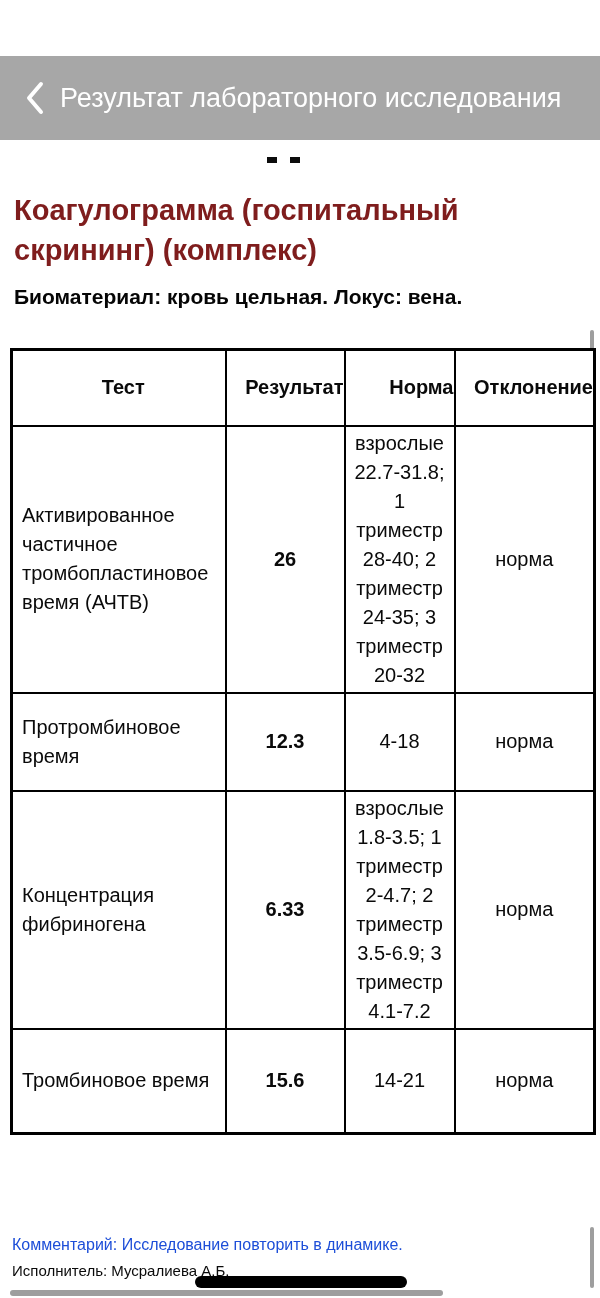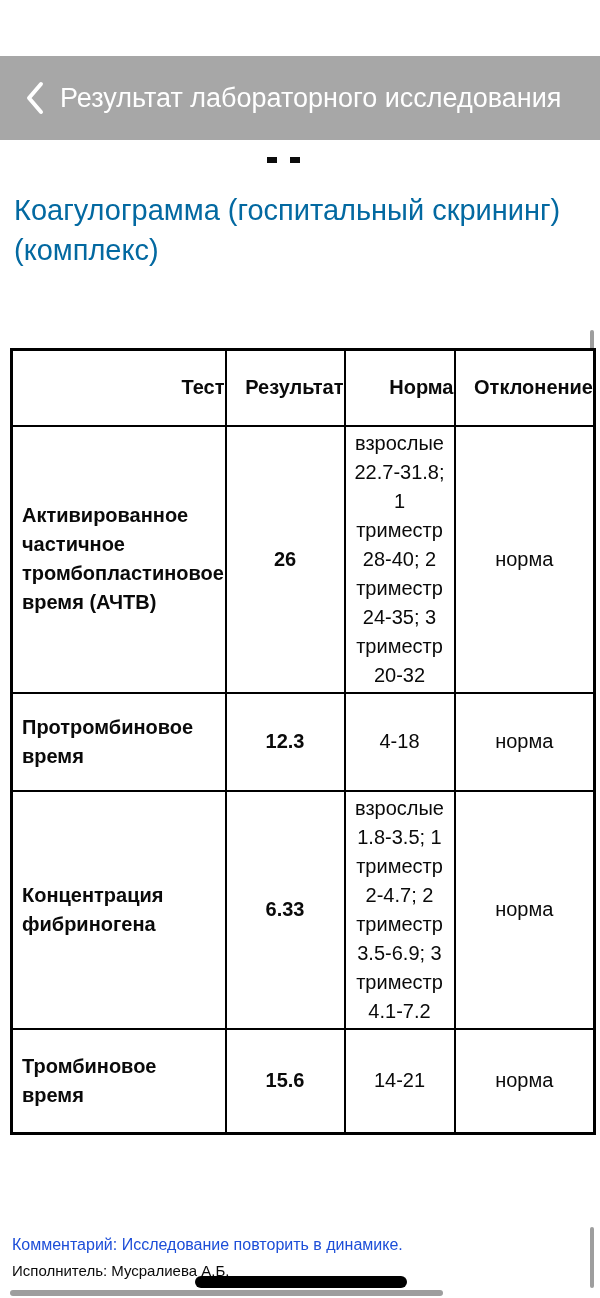--- a/index.html
+++ b/index.html
@@ -32,43 +32,43 @@
   .nav-back { margin-left:24px; width:26px; height:36px; display:flex; align-items:center; cursor:pointer; }
   .nav-title { margin-left:10px; color:#fff; font-size:27px; font-weight:400; white-space:nowrap; }
 
   
   .remnant { position:absolute; height:6px; width:10px; background:#0c0c0c; }
   .remnant.a { left:267px; top:157px; }
   .remnant.b { left:290px; top:157px; }
 
   
   .report-title { position:absolute; left:14px; top:190px; width:560px;
-                  font-size:29px; font-weight:400; line-height:40px; color:#0369a1; }
+                  font-size:29px; font-weight:700; line-height:40px; color:#7f1d1d; }
   .report-sub { position:absolute; left:14px; top:285px; width:570px;
                 font-size:21px; font-weight:700; color:#050505; }
 
   
   .tbl-wrap { position:absolute; left:10px; top:348px; width:583px; }
   table.results { border-collapse:collapse; width:583px; table-layout:fixed;
                   background:#fff; border:3px solid #000; }
   table.results th, table.results td { border:2px solid #000; font-size:20px; color:#0a0a0a;
                   vertical-align:middle; line-height:29px; }
   col.c-test   { width:214px; }
   col.c-result { width:119px; }
   col.c-norm   { width:110px; }
   col.c-dev    { width:140px; }
   tr.hdr    { height:76px; }
   tr.row-0  { height:261px; }
   tr.row-1  { height:98px;  }
   tr.row-2  { height:104px; }
   tr.row-3  { height:231px; }
   tr.row-4  { height:105px; }
   th { font-weight:700; font-size:21px; text-align:right; }
-  th.h-test { text-align:right; padding-left:9px; }
-  td.c-test { text-align:left; padding-left:9px; padding-right:14px;font-weight:bold; }
+  th.h-test { text-align:center; padding-left:9px; }
+  td.c-test { text-align:left; padding-left:9px; padding-right:14px; }
   td.c-result { text-align:center; font-weight:700; font-size:21px; }
   td.c-norm { text-align:center; padding:2px 3px; }
   td.c-dev { text-align:center; }
 
   
   .comment-line { position:absolute; left:12px; top:1236px; font-size:16px; color:#1d4ed8; }
   .executor-line { position:absolute; left:12px; top:1262px; font-size:15px; color:#0a0a0a; }
 
   
   .hscrollbar { position:absolute; left:10px; top:1290px; width:433px; height:6px;
@@ -92,20 +92,21 @@
         <polyline points="17,4 5,18 17,32" fill="none" stroke="#ffffff" stroke-width="4" stroke-linecap="round" stroke-linejoin="round"></polyline>
       </svg>
     </span>
     <span class="nav-title">Результат лабораторного исследования</span>
   </div>
 
   <div class="remnant a"></div>
   <div class="remnant b"></div>
 
   <div class="report-title">Коагулограмма (госпитальный скрининг) (комплекс)</div>
+  <div class="report-sub">Биоматериал: кровь цельная. Локус: вена.</div>
 
   <div class="vscrollbar-top"></div>
   <div class="vscrollbar-bottom"></div>
 
   <div class="tbl-wrap">
     <table class="results">
       <colgroup>
         <col class="c-test">
           <col class="c-result">
           <col class="c-norm">

